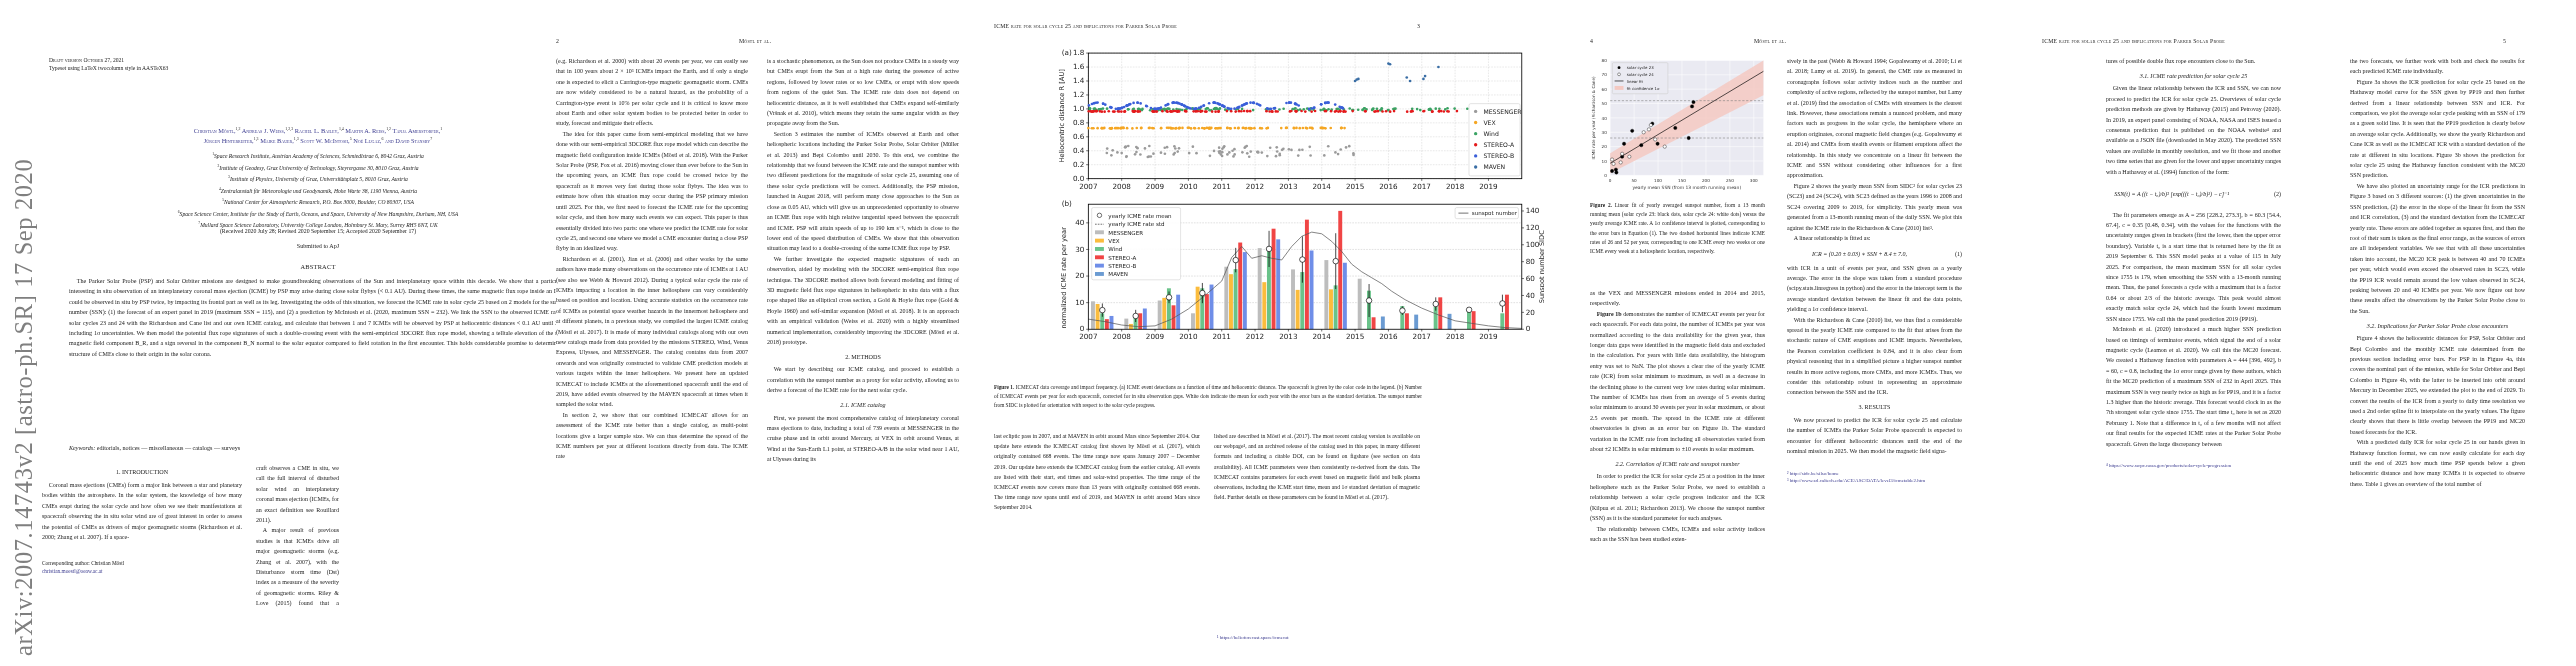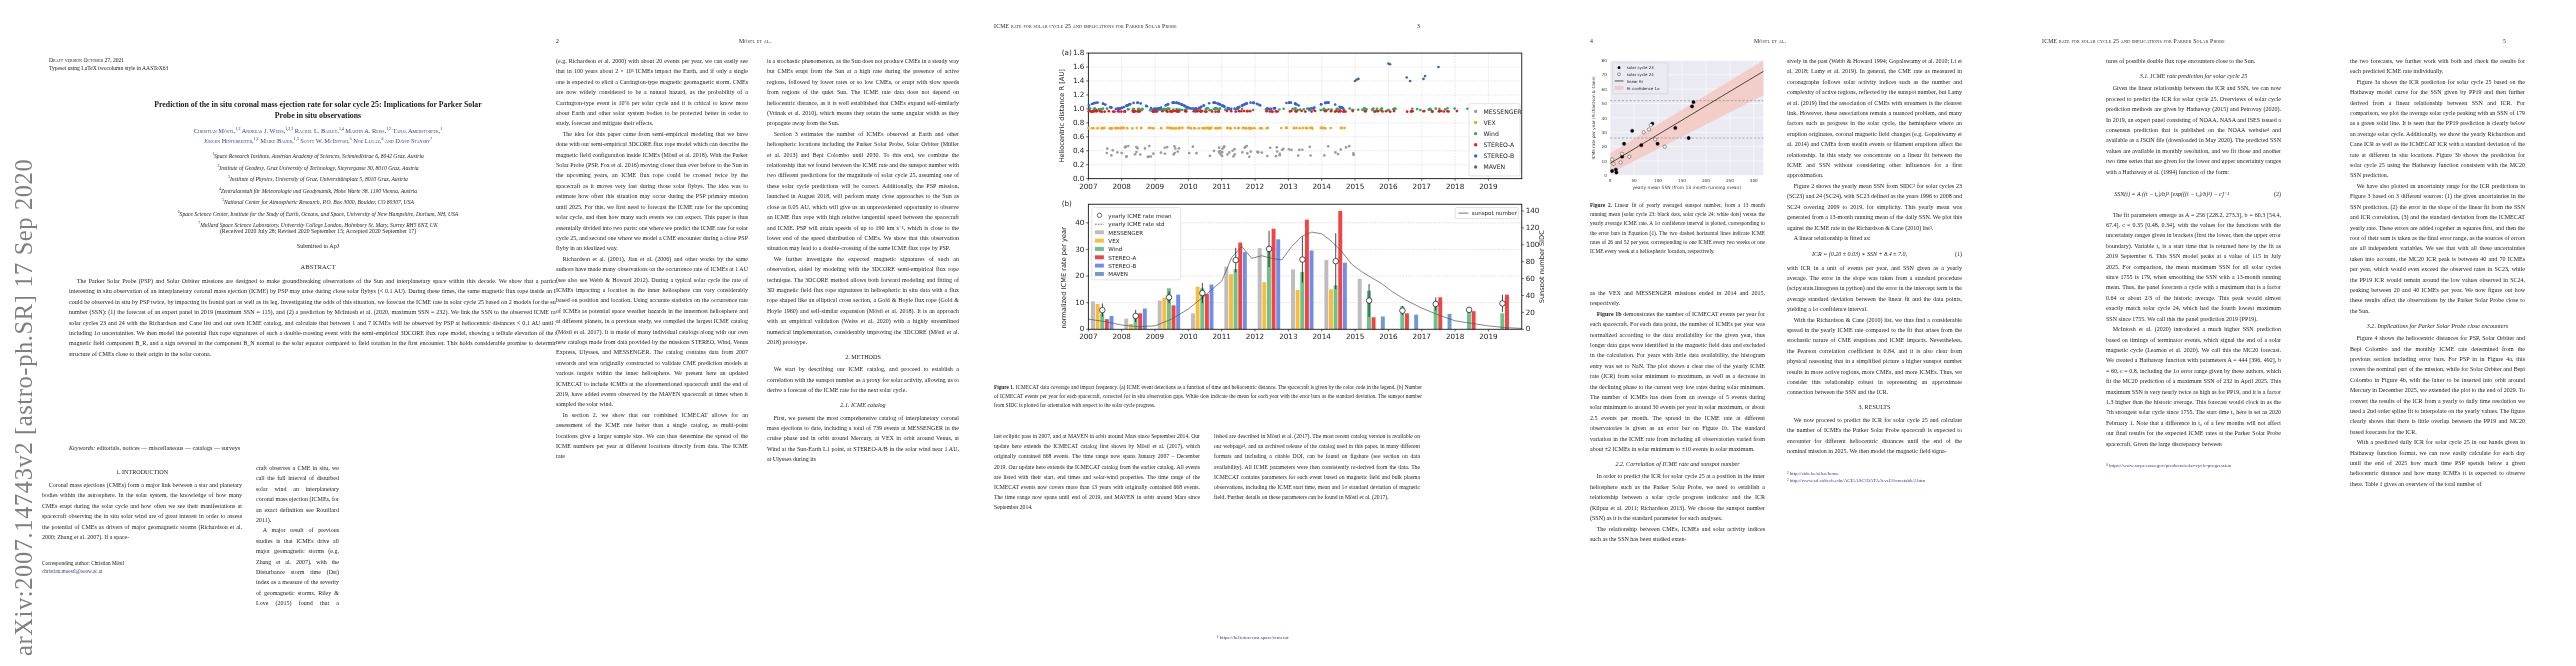--- a/index.html
+++ b/index.html
@@ -40,24 +40,20 @@
 svg text{font-family:"DejaVu Sans",sans-serif}
 </style>
 </head>
 <body>
 
 <div class="page p1">
   <div class="arxiv">arXiv:2007.14743v2  [astro-ph.SR]  17 Sep 2020</div>
   <div class="abs draft">
     <div class="sc">Draft version October 27, 2021</div>
     <div>Typeset using LaTeX twocolumn style in AASTeX63</div>
-  </div>
-  <div class="abs title">
-    <div>Prediction of the in situ coronal mass ejection rate for solar cycle 25: Implications for Parker Solar</div>
-    <div>Probe in situ observations</div>
   </div>
   <div class="abs authors" id="authors"><span>Christian Möstl,</span><sup>1,2</sup> <span>Andreas J. Weiss,</span><sup>1,2,3</sup> <span>Rachel L. Bailey,</span><sup>1,4</sup> <span>Martin A. Reiss,</span><sup>1,2</sup> <span>Tanja Amerstorfer,</span><sup>1</sup> <br><span>Jürgen Hinterreiter,</span><sup>1,3</sup> <span>Maike Bauer,</span><sup>1,3</sup> <span>Scott W. McIntosh,</span><sup>5</sup> <span>Noé Lugaz,</span><sup>6</sup> <span>and David Stansby</span><sup>7</sup> </div>
   <div class="abs affils" id="affils">
       <div><sup>1</sup><span>Space Research Institute, Austrian Academy of Sciences, Schmiedlstrae 6, 8042 Graz, Austria</span></div>
       <div><sup>2</sup><span>Institute of Geodesy, Graz University of Technology, Steyrergasse 30, 8010 Graz, Austria</span></div>
       <div><sup>3</sup><span>Institute of Physics, University of Graz, Universitätsplatz 5, 8010 Graz, Austria</span></div>
       <div><sup>4</sup><span>Zentralanstalt für Meteorologie und Geodynamik, Hohe Warte 38, 1190 Vienna, Austria</span></div>
       <div><sup>5</sup><span>National Center for Atmospheric Research, P.O. Box 3000, Boulder, CO 80307, USA</span></div>
       <div><sup>6</sup><span>Space Science Center, Institute for the Study of Earth, Oceans, and Space, University of New Hampshire, Durham, NH, USA</span></div>
       <div><sup>7</sup><span>Mullard Space Science Laboratory, University College London, Holmbury St. Mary, Surrey RH5 6NT, UK</span></div>

